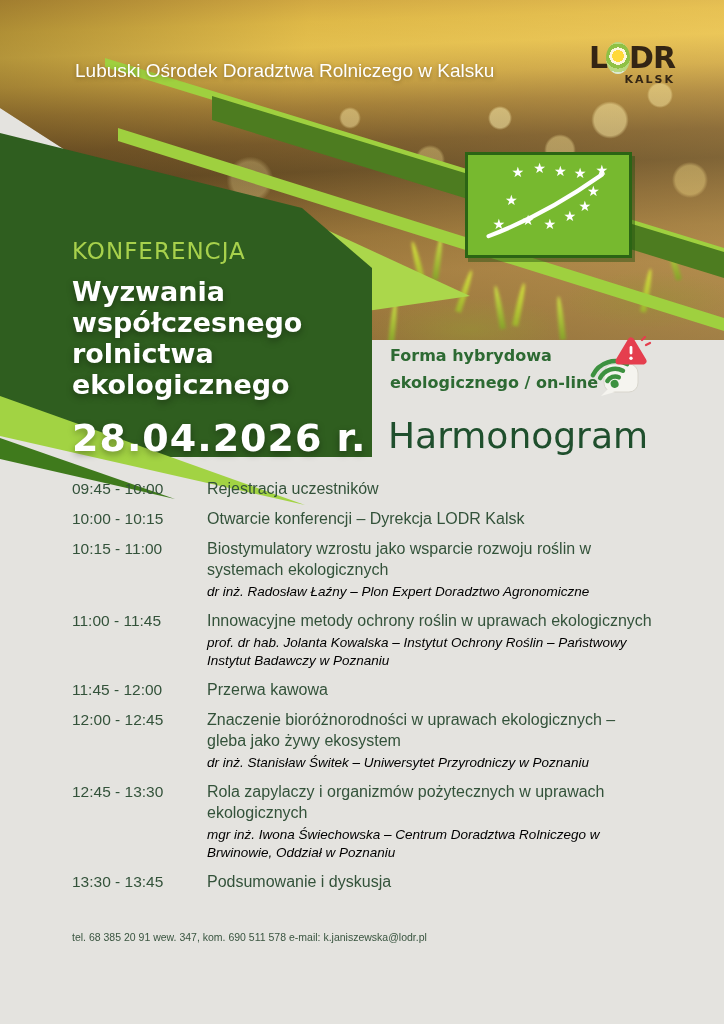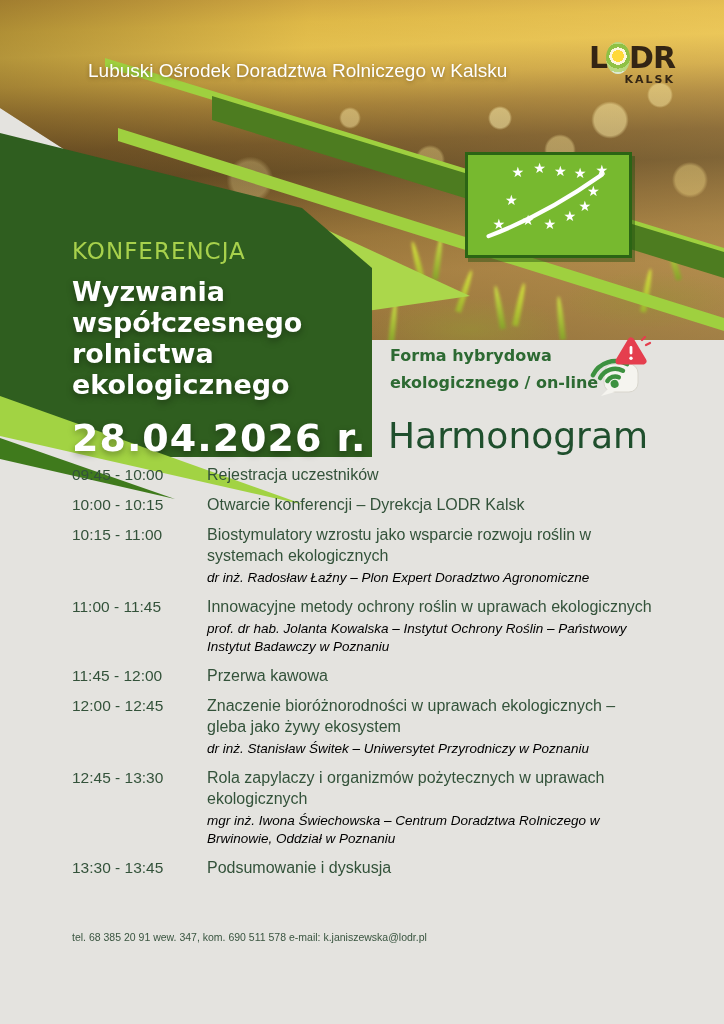--- a/index.html
+++ b/index.html
@@ -37,21 +37,21 @@
   .wedge-w1 {background:#abd74b;clip-path:polygon(262px 200px,470px 296px,360px 312px);}
   .banner-shape{background:#2f5e1f;clip-path:polygon(0 133px,302px 208px,372px 268px,372px 457px,115px 457px,0 415px);}
   .wedge-w2 {background:#a2d343;clip-path:polygon(0 396px,0 436px,305px 505px);}
   .wedge-w3 {background:#3f7a1c;clip-path:polygon(0 438px,0 459px,175px 499px);}
   
   .eu-logo{position:absolute;left:465px;top:152px;width:167px;height:106px;
     background:#77b92f;border:3px solid #2b6414;box-sizing:border-box;
     box-shadow:3px 4px 0 rgba(35,80,15,.45);}
   .eu-logo svg{position:absolute;inset:0;width:100%;height:100%;}
   
-  .org-header{position:absolute;left:88px;top:58px;width:480px;
+  .org-header{position:absolute;left:75px;top:58px;width:480px;
     color:#ffffff;font-size:19px;line-height:26px;
     text-shadow:0 1px 4px rgba(60,40,0,.45);}
   .lodr-logo{position:absolute;left:589px;top:40px;width:86px;color:#332514;
     font-family:"DejaVu Sans",sans-serif;}
   .lodr-row{display:flex;align-items:center;font-weight:bold;font-size:30px;letter-spacing:-1px;}
   .lodr-sun{width:32px;height:32px;border-radius:50%;margin:0 -1px;
     background:radial-gradient(circle at 50% 44%, #ffd93a 0 27%, #fdf6de 27% 40%, #8fc145 40% 58%, #b9d981 58% 74%, #dcebd3 74% 85%, #86b94a 85% 100%);}
   .lodr-sub{text-align:right;font-size:11px;font-weight:bold;letter-spacing:2px;margin-top:-2px;}
   
   .banner-text{position:absolute;left:72px;top:218px;width:320px;color:#fff;
@@ -61,21 +61,21 @@
     text-shadow:0 3px 7px rgba(0,0,0,.35);}
   .hero-date{margin-top:16px;font-size:38px;font-weight:bold;letter-spacing:1px;
     text-shadow:0 3px 7px rgba(0,0,0,.35);}
   
   .format-block{position:absolute;left:390px;top:342px;width:230px;
     color:#2d6a33;font-family:"DejaVu Sans",sans-serif;font-size:16px;line-height:27px;font-weight:bold;}
   .wifi-box{position:absolute;left:584px;top:336px;width:68px;height:62px;}
   .section-title{position:absolute;left:388px;top:414px;color:#1f4f2d;
     font-family:"DejaVu Sans",sans-serif;font-size:36px;line-height:44px;}
   
-  .schedule{position:absolute;left:72px;top:464px;width:590px;color:#33523a;}
+  .schedule{position:absolute;left:72px;top:478px;width:590px;color:#33523a;}
   .row{display:flex;margin-bottom:9px;}
   .time{flex:0 0 135px;font-size:15.5px;line-height:21px;}
   .cell{flex:1;max-width:448px;}
   .item-title{font-size:16px;line-height:21px;}
   .speaker{font-size:13.5px;line-height:18px;font-style:italic;margin-top:3px;color:#000000;}
   
   .footer{position:absolute;left:72px;top:928px;color:#3a5540;font-size:10.5px;line-height:18px;}
 </style>
 </head>
 <body>

